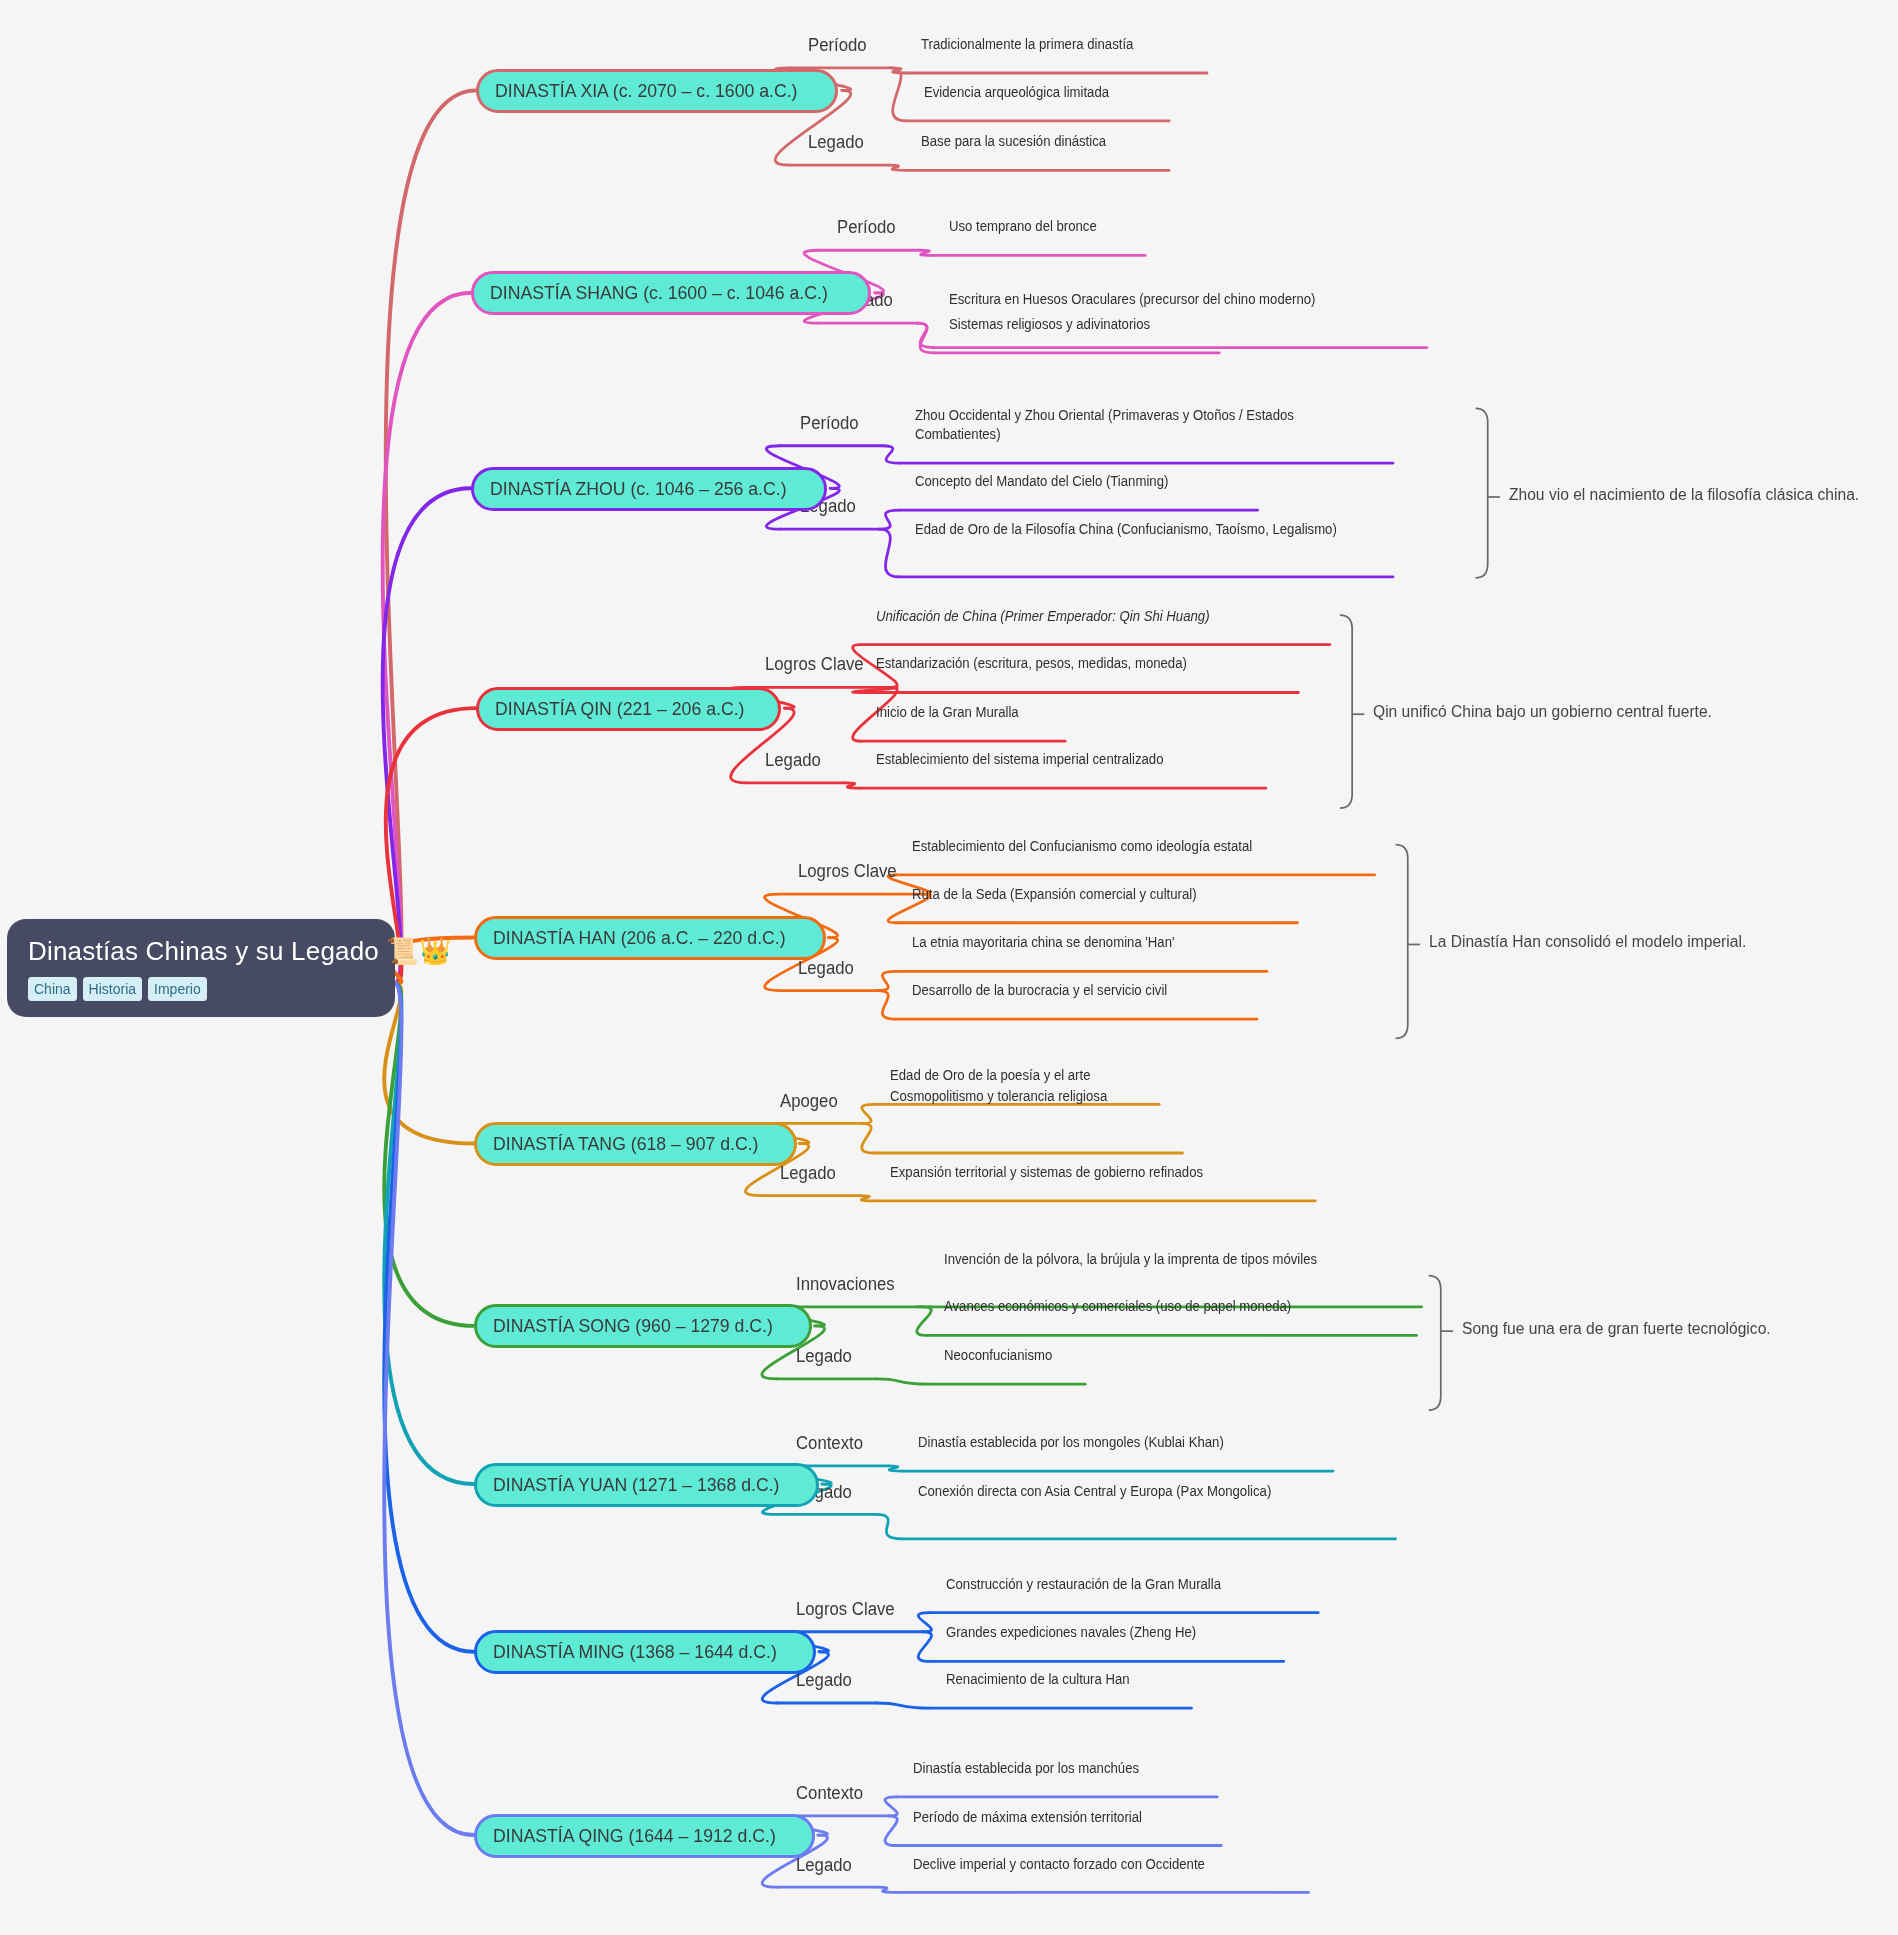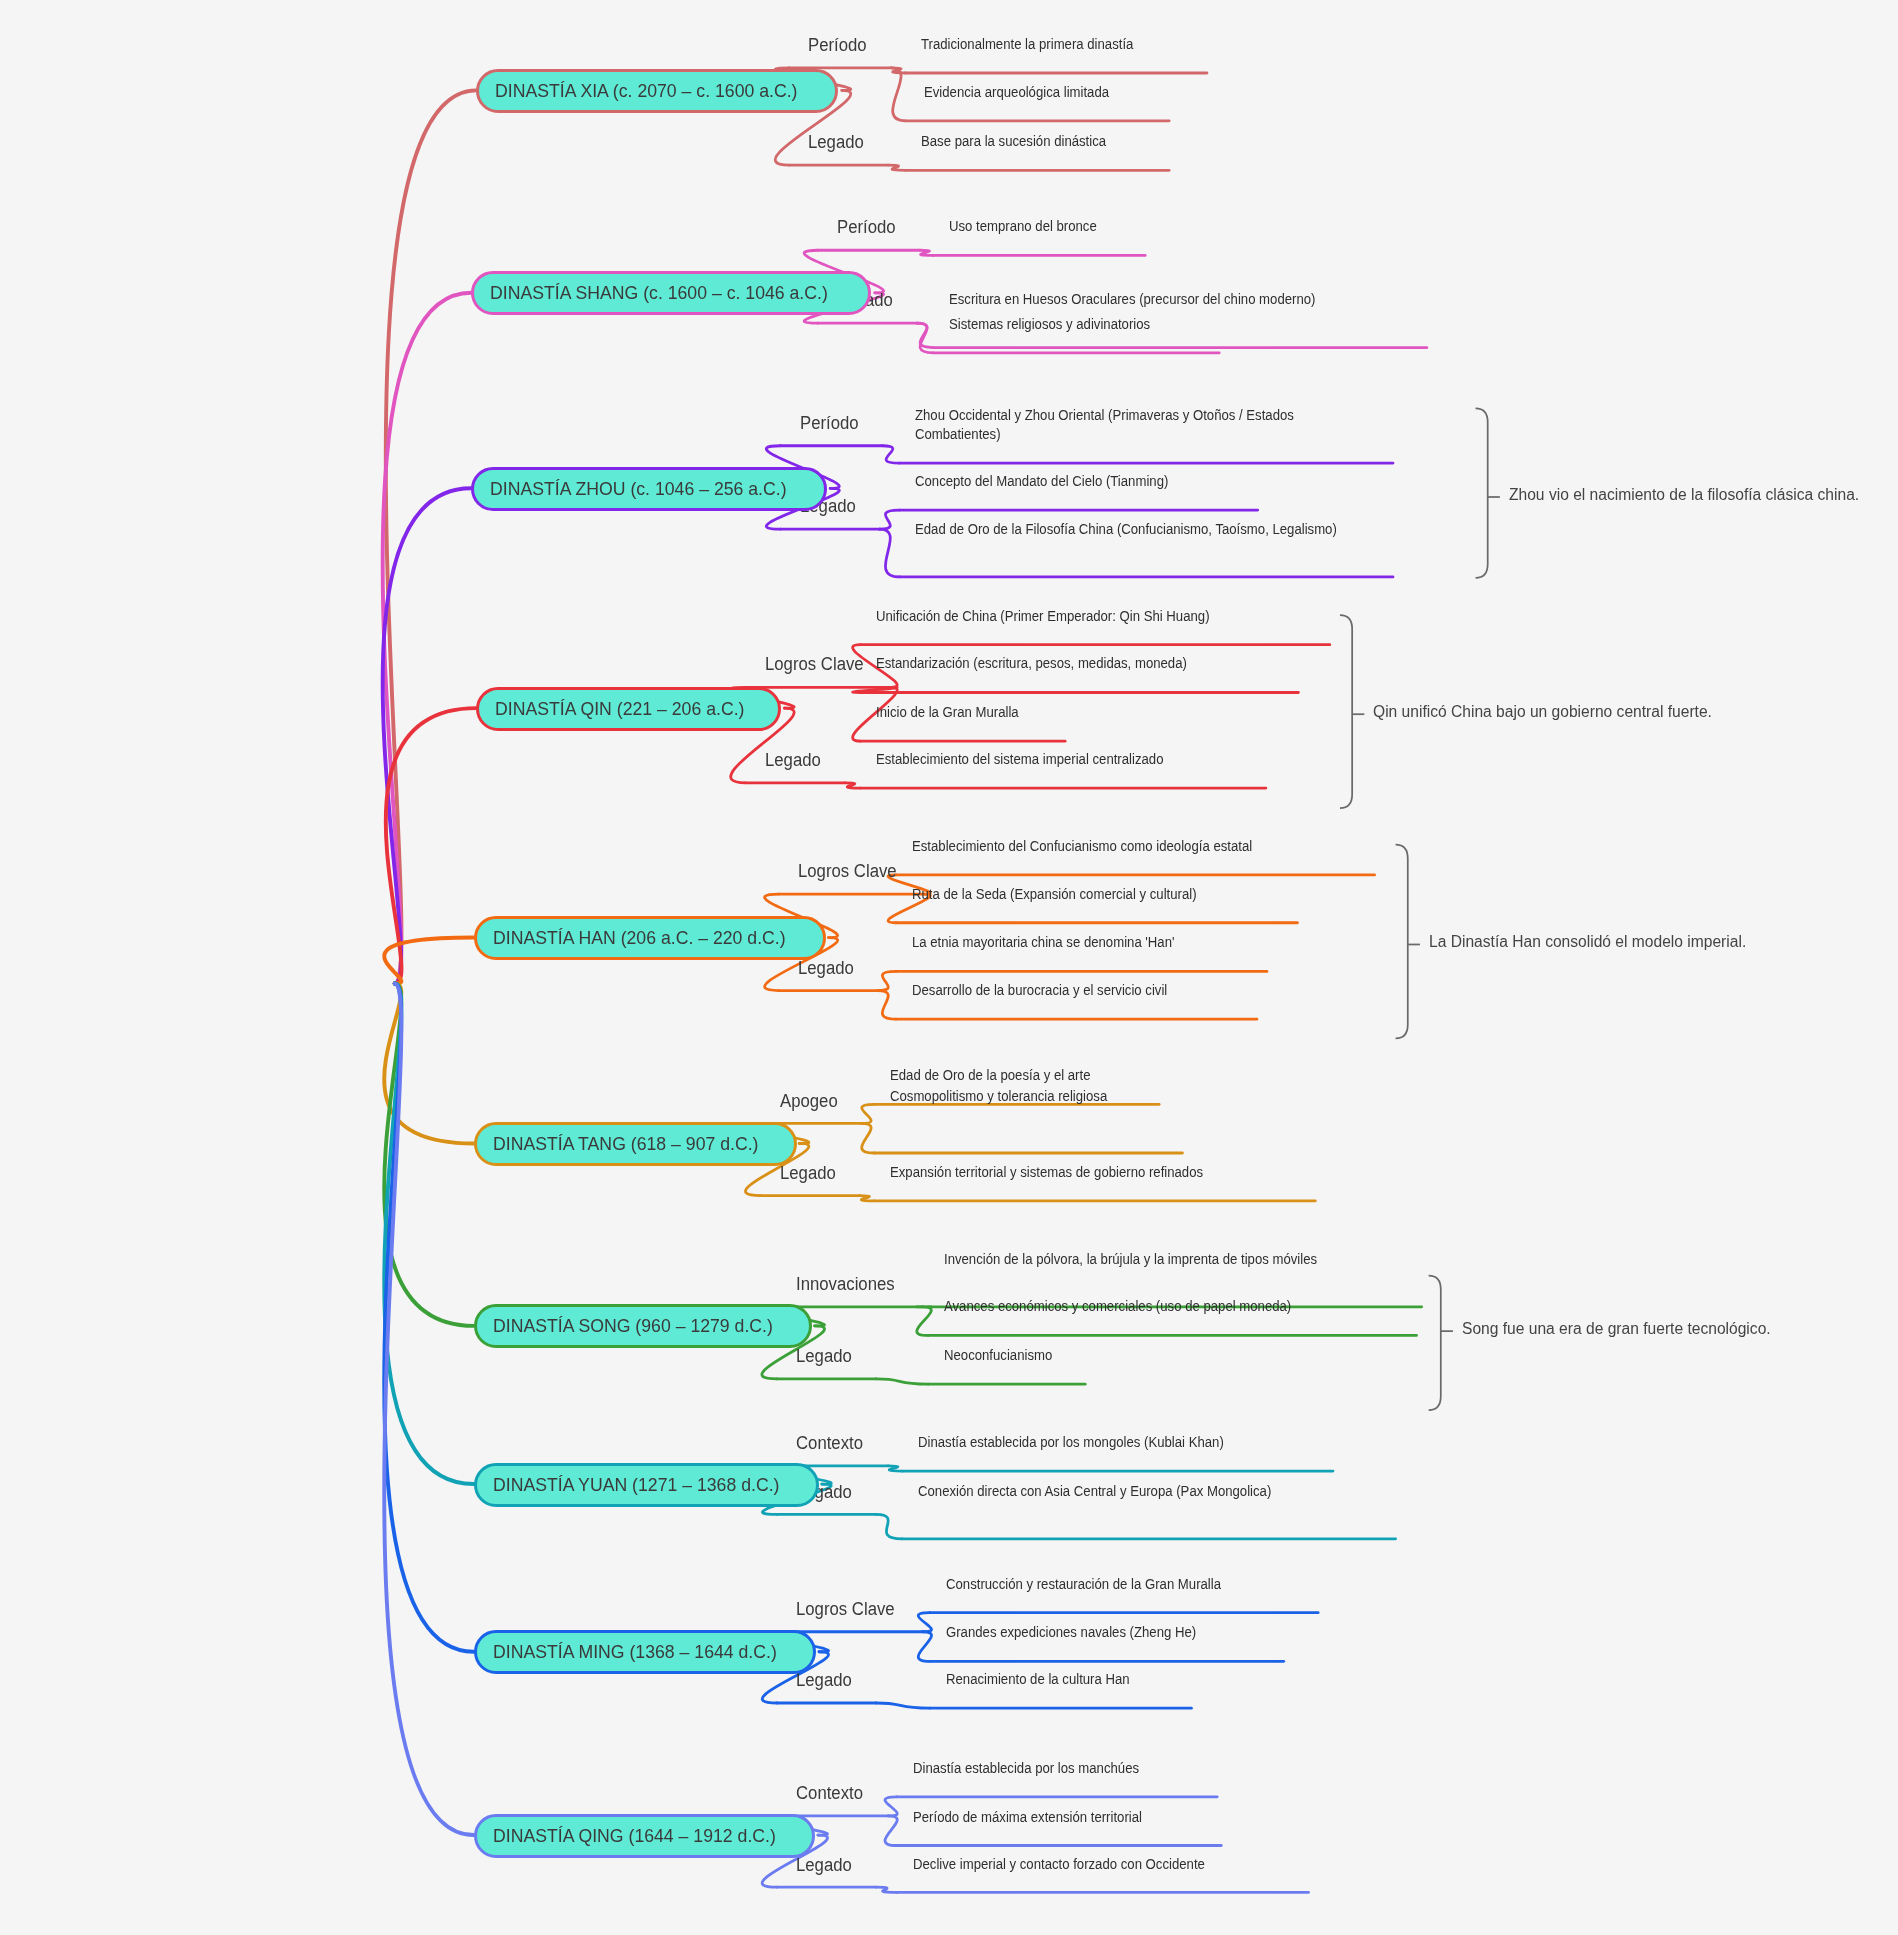--- a/index.html
+++ b/index.html
@@ -211,20 +211,28 @@
       <path d="M 1022.0625 2090 C 1056.0625 2090, 992 2068, 1032 2068" fill="none" stroke="#6b7cf0" stroke-width="3.2" stroke-linecap="round"></path>
       <path d="M 1032 2068 L 1400.703125 2068" fill="none" stroke="#6b7cf0" stroke-width="3.2" stroke-linecap="round"></path>
       <path d="M 1022.0625 2090 C 1056.0625 2090, 992 2124, 1032 2124" fill="none" stroke="#6b7cf0" stroke-width="3.2" stroke-linecap="round"></path>
       <path d="M 1032 2124 L 1405.34375 2124" fill="none" stroke="#6b7cf0" stroke-width="3.2" stroke-linecap="round"></path>
       <path d="M 941.15625 2112 C 996.15625 2112, 824 2172, 894 2172" fill="none" stroke="#6b7cf0" stroke-width="3.2" stroke-linecap="round"></path>
       <path d="M 894 2172 L 1008.078125 2172" fill="none" stroke="#6b7cf0" stroke-width="3.2" stroke-linecap="round"></path>
       <path d="M 1008.078125 2172 C 1042.078125 2172, 992 2178, 1032 2178" fill="none" stroke="#6b7cf0" stroke-width="3.2" stroke-linecap="round"></path>
       <path d="M 1032 2178 L 1505.734375 2178" fill="none" stroke="#6b7cf0" stroke-width="3.2" stroke-linecap="round"></path>
     </svg>
 
+  <div class="root-node">
+    <div class="root-title">Dinastías Chinas y su Legado 📜👑</div>
+    <div class="root-tags">
+      <span class="root-tag">China</span>
+      <span class="root-tag">Historia</span>
+      <span class="root-tag">Imperio</span>
+    </div>
+  </div>
 
   <div id="nodes-container">
       <div class="dyn-node" style="border-color: rgb(210, 104, 106); left: 476px; top: 69px;"><span class="dyn-label">DINASTÍA XIA (c. 2070 – c. 1600 a.C.)</span></div>
       <div class="cat-label" style="left: 808px; top: 35px;"><span>Período</span></div>
       <div class="leaf" style="left: 921px; top: 35px; max-width: 487px;"><span>Tradicionalmente la primera dinastía</span></div>
       <div class="leaf" style="left: 924px; top: 83px; max-width: 487px;"><span>Evidencia arqueológica limitada</span></div>
       <div class="cat-label" style="left: 808px; top: 132px;"><span>Legado</span></div>
       <div class="leaf" style="left: 921px; top: 132px; max-width: 487px;"><span>Base para la sucesión dinástica</span></div>
       <div class="dyn-node" style="border-color: rgb(224, 85, 192); left: 471px; top: 271px;"><span class="dyn-label">DINASTÍA SHANG (c. 1600 – c. 1046 a.C.)</span></div>
       <div class="cat-label" style="left: 837px; top: 217px;"><span>Período</span></div>
@@ -234,21 +242,21 @@
       <div class="leaf" style="left: 949px; top: 315px; max-width: 487px;"><span>Sistemas religiosos y adivinatorios</span></div>
       <div class="dyn-node" style="border-color: rgb(130, 39, 234); left: 471px; top: 467px;"><span class="dyn-label">DINASTÍA ZHOU (c. 1046 – 256 a.C.)</span></div>
       <div class="cat-label" style="left: 800px; top: 413px;"><span>Período</span></div>
       <div class="leaf" style="left: 915px; top: 406px; max-width: 487px;"><span>Zhou Occidental y Zhou Oriental (Primaveras y Otoños / Estados Combatientes)</span></div>
       <div class="cat-label" style="left: 800px; top: 496px;"><span>Legado</span></div>
       <div class="leaf" style="left: 915px; top: 472px; max-width: 487px;"><span>Concepto del Mandato del Cielo (Tianming)</span></div>
       <div class="leaf" style="left: 915px; top: 520px; max-width: 487px;"><span>Edad de Oro de la Filosofía China (Confucianismo, Taoísmo, Legalismo)</span></div>
       <div class="summary-text" style="left: 1509px; top: 486px;">Zhou vio el nacimiento de la filosofía clásica china.</div>
       <div class="dyn-node" style="border-color: rgb(232, 51, 60); left: 476px; top: 687px;"><span class="dyn-label">DINASTÍA QIN (221 – 206 a.C.)</span></div>
       <div class="cat-label" style="left: 765px; top: 654px;"><span>Logros Clave</span></div>
-      <div class="leaf" style="left: 876px; top: 607px; max-width: 487px;"><span>Unificación de China (Primer Emperador: Qin Shi Huang)</span></div>
+      <div class="leaf" style="left: 876px; top: 607px; max-width: 487px; font-style: italic;"><span>Unificación de China (Primer Emperador: Qin Shi Huang)</span></div>
       <div class="leaf" style="left: 876px; top: 654px; max-width: 487px;"><span>Estandarización (escritura, pesos, medidas, moneda)</span></div>
       <div class="leaf" style="left: 876px; top: 703px; max-width: 487px;"><span>Inicio de la Gran Muralla</span></div>
       <div class="cat-label" style="left: 765px; top: 750px;"><span>Legado</span></div>
       <div class="leaf" style="left: 876px; top: 750px; max-width: 487px;"><span>Establecimiento del sistema imperial centralizado</span></div>
       <div class="summary-text" style="left: 1373px; top: 703px;">Qin unificó China bajo un gobierno central fuerte.</div>
       <div class="dyn-node" style="border-color: rgb(242, 107, 19); left: 474px; top: 916px;"><span class="dyn-label">DINASTÍA HAN (206 a.C. – 220 d.C.)</span></div>
       <div class="cat-label" style="left: 798px; top: 861px;"><span>Logros Clave</span></div>
       <div class="leaf" style="left: 912px; top: 837px; max-width: 487px;"><span>Establecimiento del Confucianismo como ideología estatal</span></div>
       <div class="leaf" style="left: 912px; top: 885px; max-width: 487px;"><span>Ruta de la Seda (Expansión comercial y cultural)</span></div>
       <div class="cat-label" style="left: 798px; top: 958px;"><span>Legado</span></div>

